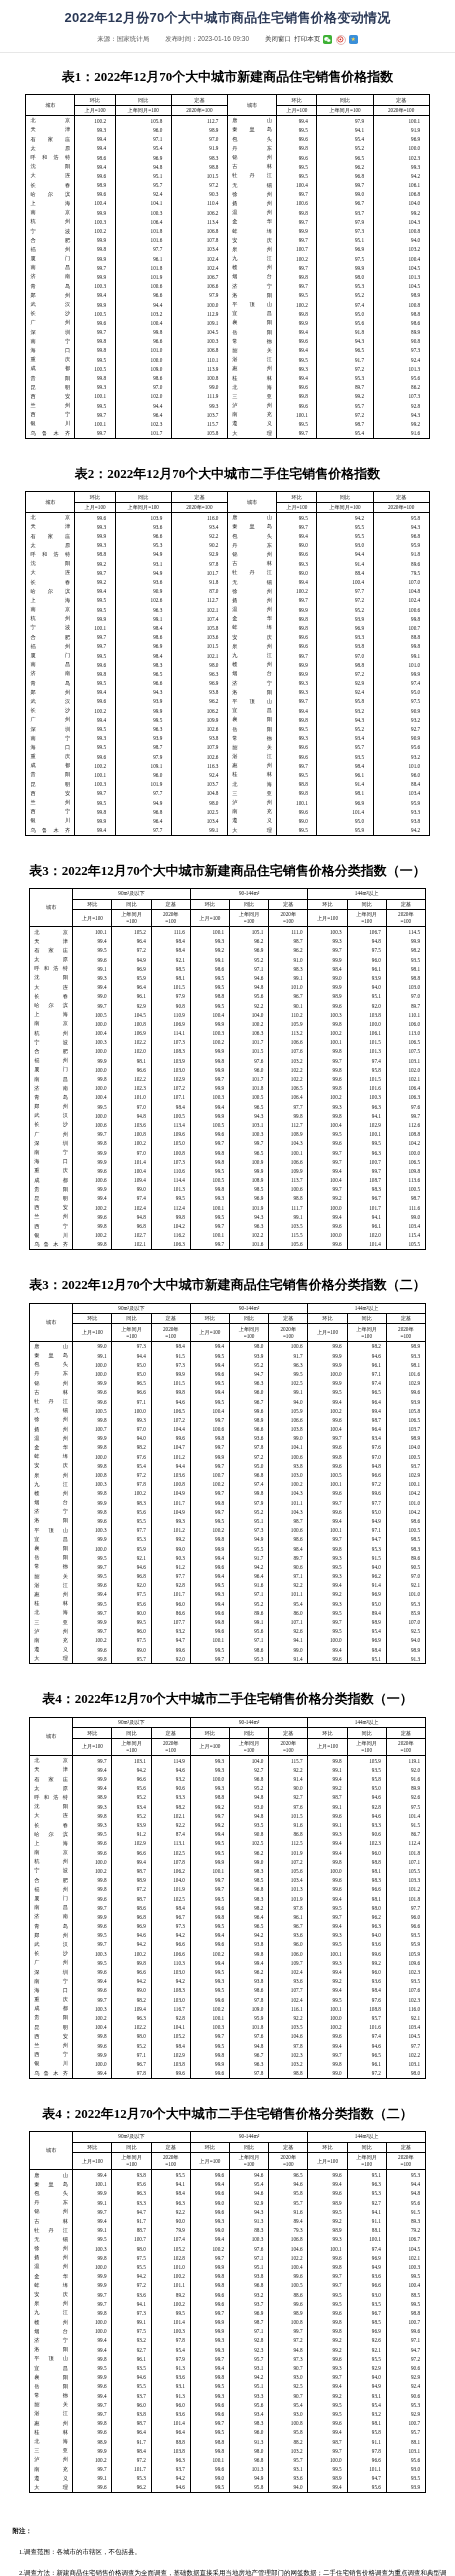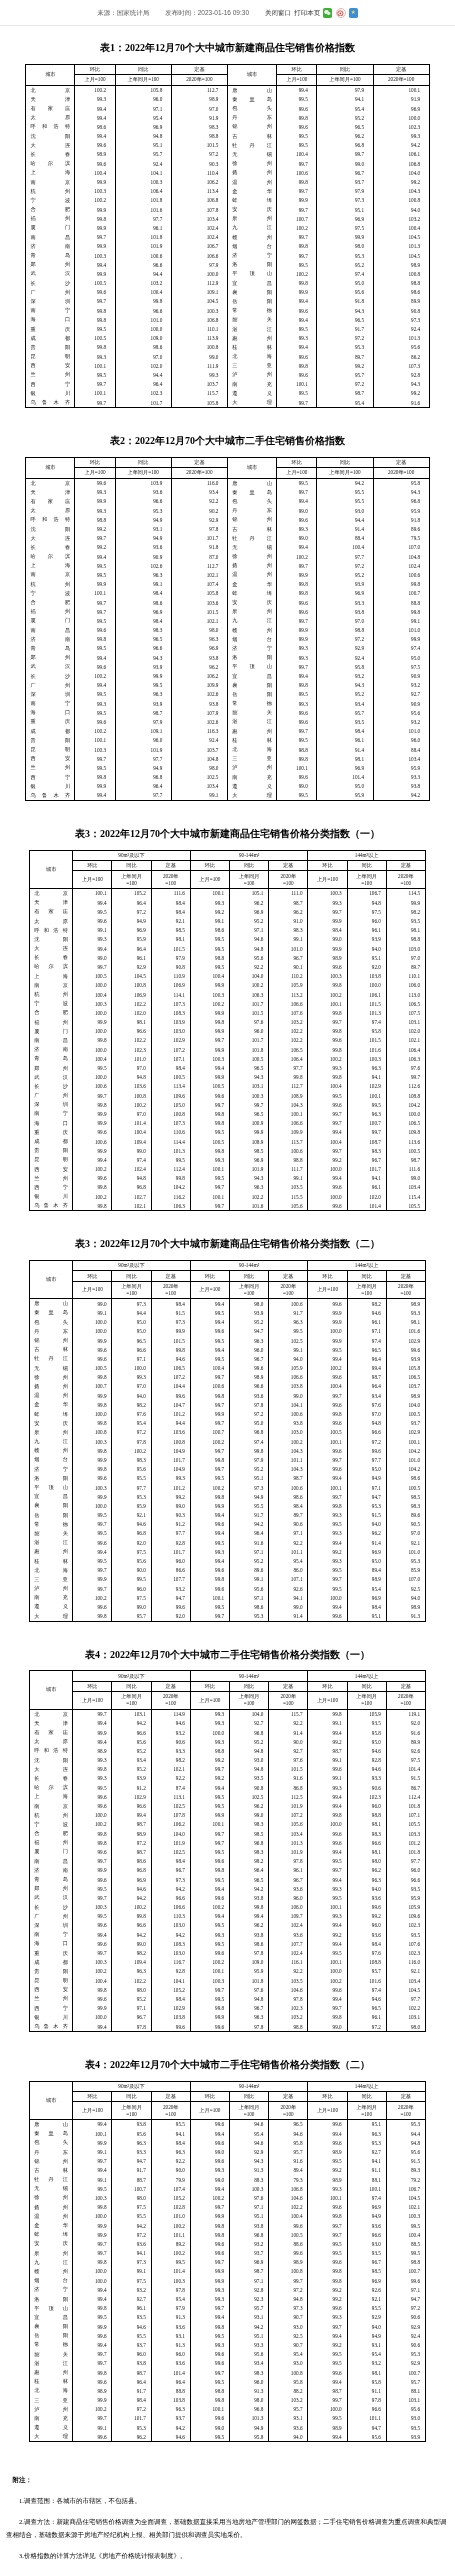--- a/index.html
+++ b/index.html
@@ -10,21 +10,21 @@
   .meta{display:flex;justify-content:center;align-items:center;gap:16px;margin-top:8px;
         font-size:6.5px;color:#5a5a5a;}
   .meta a{color:#333;text-decoration:none;cursor:pointer;}
   .share{display:flex;align-items:center;gap:3.1px;}
   .sicon{width:9.2px;height:9.2px;border-radius:1.8px;display:inline-flex;align-items:center;
          justify-content:center;font-size:5.5px;line-height:1;cursor:pointer;}
   .sicon.wechat{background:#3eb135;color:#fff;}
   .sicon.weibo{background:#fff;border:0.6px solid #e0b7b7;color:#d5281e;width:8px;height:8px;border-radius:50%;}
   .sicon.star{background:#3a8fd9;color:#ffd54a;}
   .rule{border:none;border-top:1.2px solid #e7e7e7;margin:7.4px 0 0;}
-  .caption{margin:26px 0 8.6px;text-align:center;font-size:10px;font-weight:bold;
+  .caption{margin:26px 0 8.6px;text-align:center;font-size:13px;font-weight:bold;
            font-family:"Liberation Serif","DejaVu Serif",serif;color:#000;}
   .caption.first{margin-top:14.8px;}
   table{border-collapse:collapse;margin:0 auto;table-layout:fixed;
         font-family:"Liberation Serif","DejaVu Serif",serif;font-size:5.2px;color:#111;}
   table{border-top:1.2px solid #000;border-bottom:1.2px solid #000;}
   th,td{border:0.6px solid #000;padding:0;}
   thead{border-bottom:1.2px solid #000;}
   th{font-weight:normal;text-align:center;white-space:pre-line;padding:1.2px 0.6px;line-height:1.35;}
   tbody td{border-top:none;border-bottom:none;height:9.2px;}
   td.num{text-align:right;padding-right:8.6px;}
@@ -34,20 +34,21 @@
   .notes{margin:32px 6.1px 0;font-family:"Liberation Serif","DejaVu Serif",serif;
          font-size:6.5px;line-height:1.9;color:#000;padding-bottom:14.8px;}
   .notes .nh{text-indent:1em;margin:0 0 8.6px;font-weight:bold;font-family:"Liberation Serif","DejaVu Serif",serif;}
   .notes p{text-indent:2em;margin:0 0 8.6px;}
 </style>
 </head>
 <body>
 
 <div class="page">
 
+  <h1 class="title">2022年12月份70个大中城市商品住宅销售价格变动情况</h1>
 
   <div class="meta">
     <span>来源：国家统计局</span>
     <span>发布时间：2023-01-16  09:30</span>
     <span class="share">
       <a>关闭窗口</a>
       <a>打印本页</a>
       <span class="sicon wechat">
         <svg width="6.8" height="5.5" viewBox="0 0 11 9">
             <ellipse cx="4" cy="3.4" rx="3.8" ry="3.2" fill="#fff"></ellipse>

